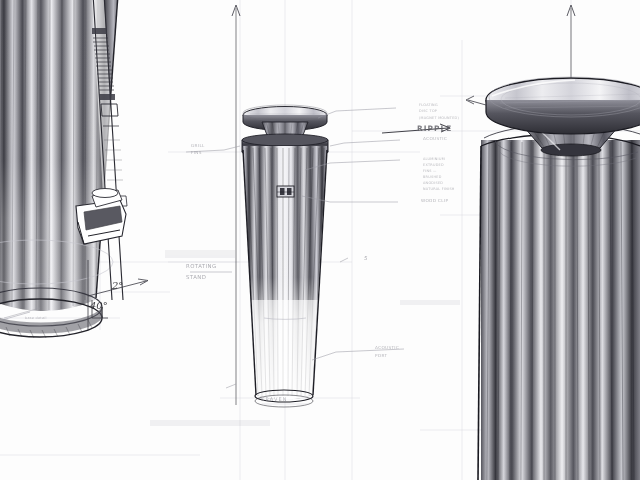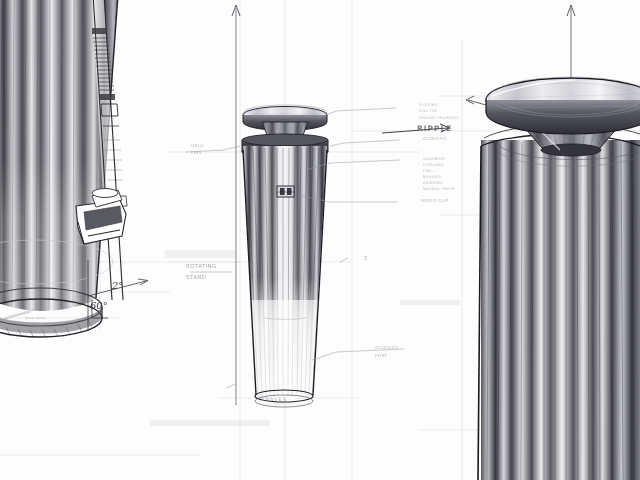--- a/index.html
+++ b/index.html
@@ -500,19 +500,19 @@
   <div class="note med" style="left:163px; top:274px;">STAND</div>
 
   <div class="note small" style="left:352px; top:345px;">ACOUSTIC</div>
   <div class="note small" style="left:352px; top:353px;">PORT</div>
 
   <div class="note big" style="left:394px; top:124px;">RIPPLE</div>
 
   <div class="note med" style="left:341px; top:255px; font-style:italic;">5</div>
 
   <div class="dimtext" style="left:112px; top:280px;">2°</div>
-  <div class="dimtext" style="left:90px; top:300px;">60°</div>
+  <div class="dimtext" style="left:90px; top:300px;">40°</div>
 
   <div class="brand" style="left:261px; top:396px;">KRAVEN</div>
 
   <div class="note tiny" style="left:2px; top:316px;">base detail</div>
 
 </div>
 
 </body></html>

